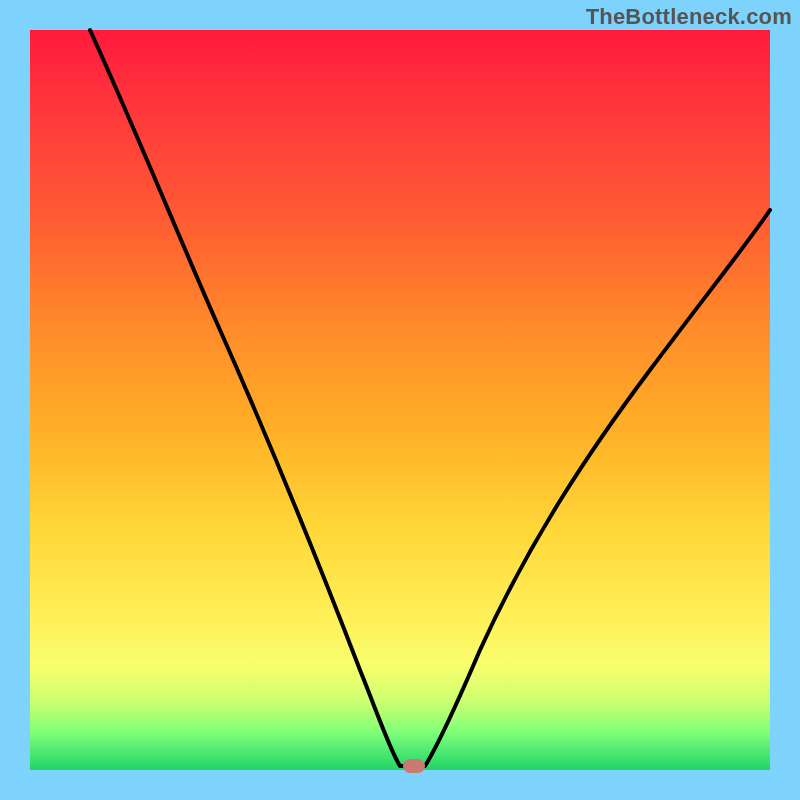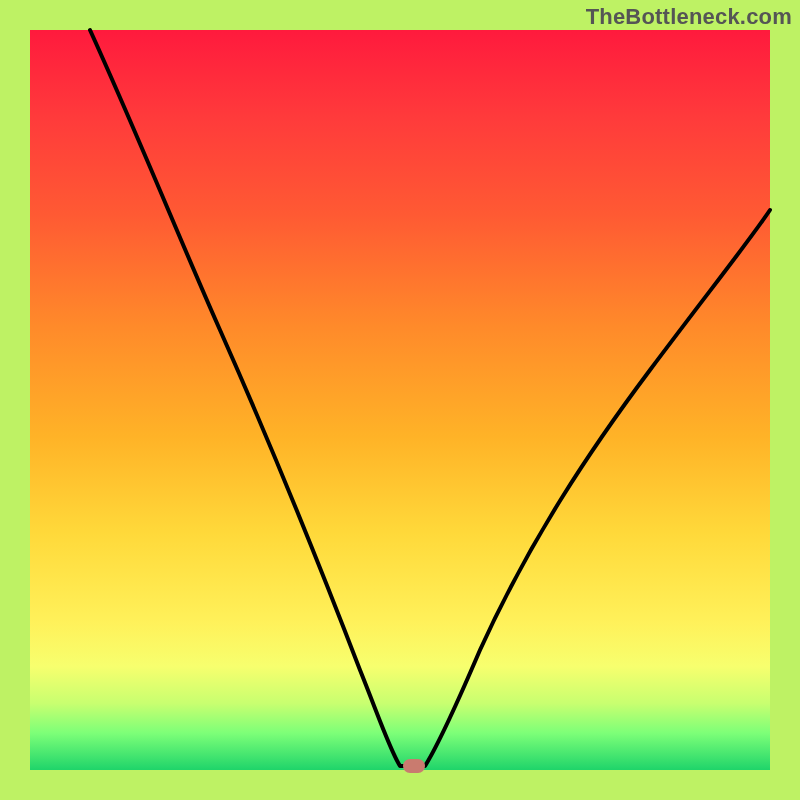--- a/index.html
+++ b/index.html
@@ -8,21 +8,21 @@
     width: 800px;
     height: 800px;
     background: #000;
     overflow: hidden;
     font-family: Arial, Helvetica, sans-serif;
   }
   .stage {
     position: relative;
     width: 800px;
     height: 800px;
-    background: #bef264;
+    background: #7dd3fc;
   }
   .gradient-area {
     position: absolute;
     left: 30px;
     top: 30px;
     width: 740px;
     height: 740px;
     
     background: linear-gradient(
       to bottom,

